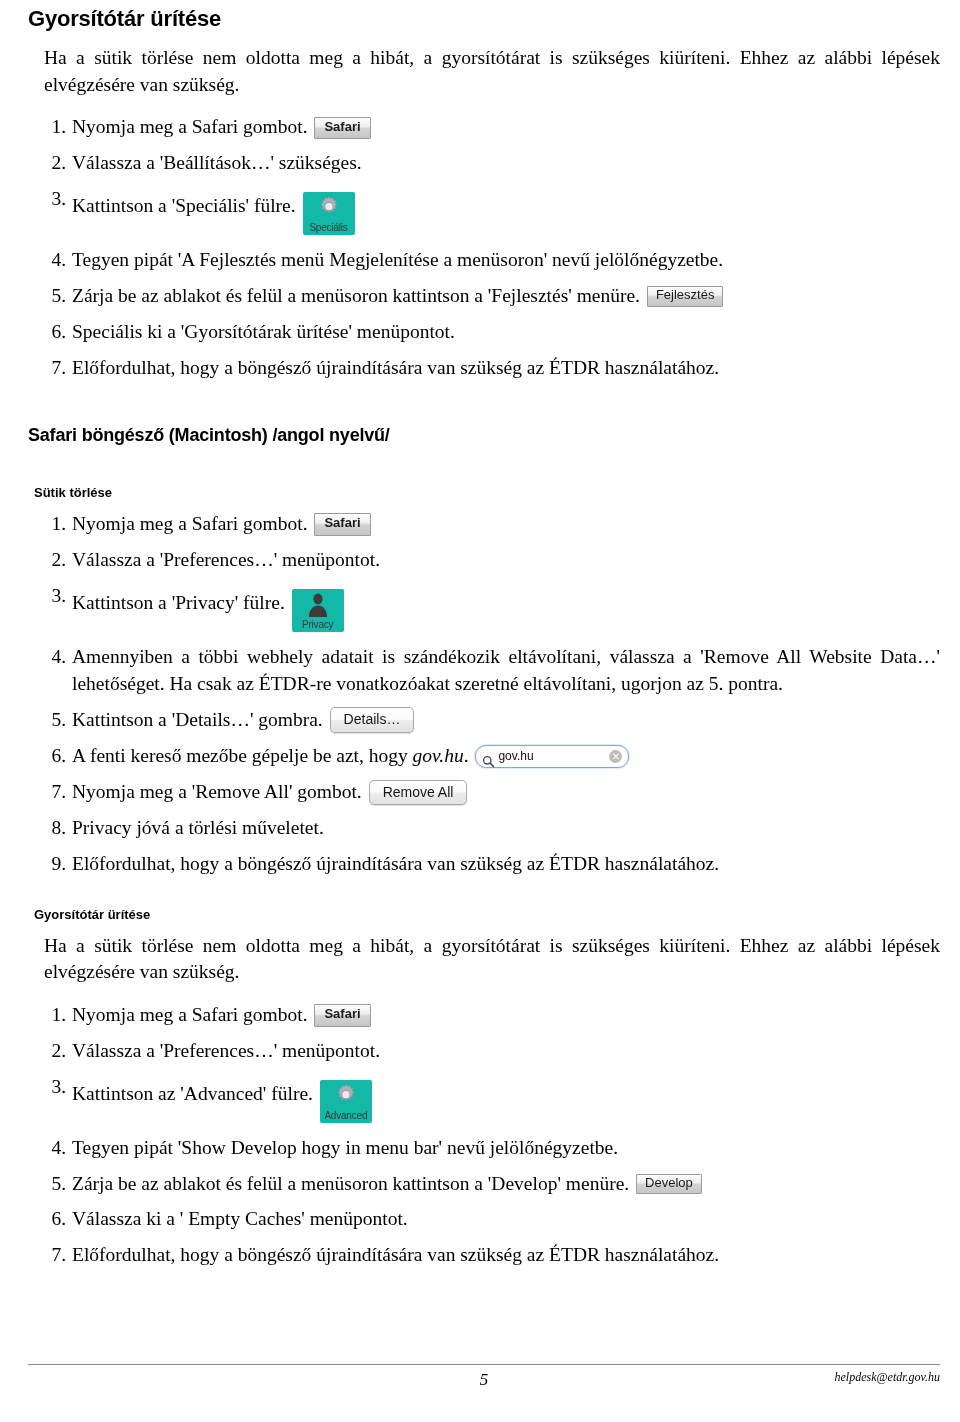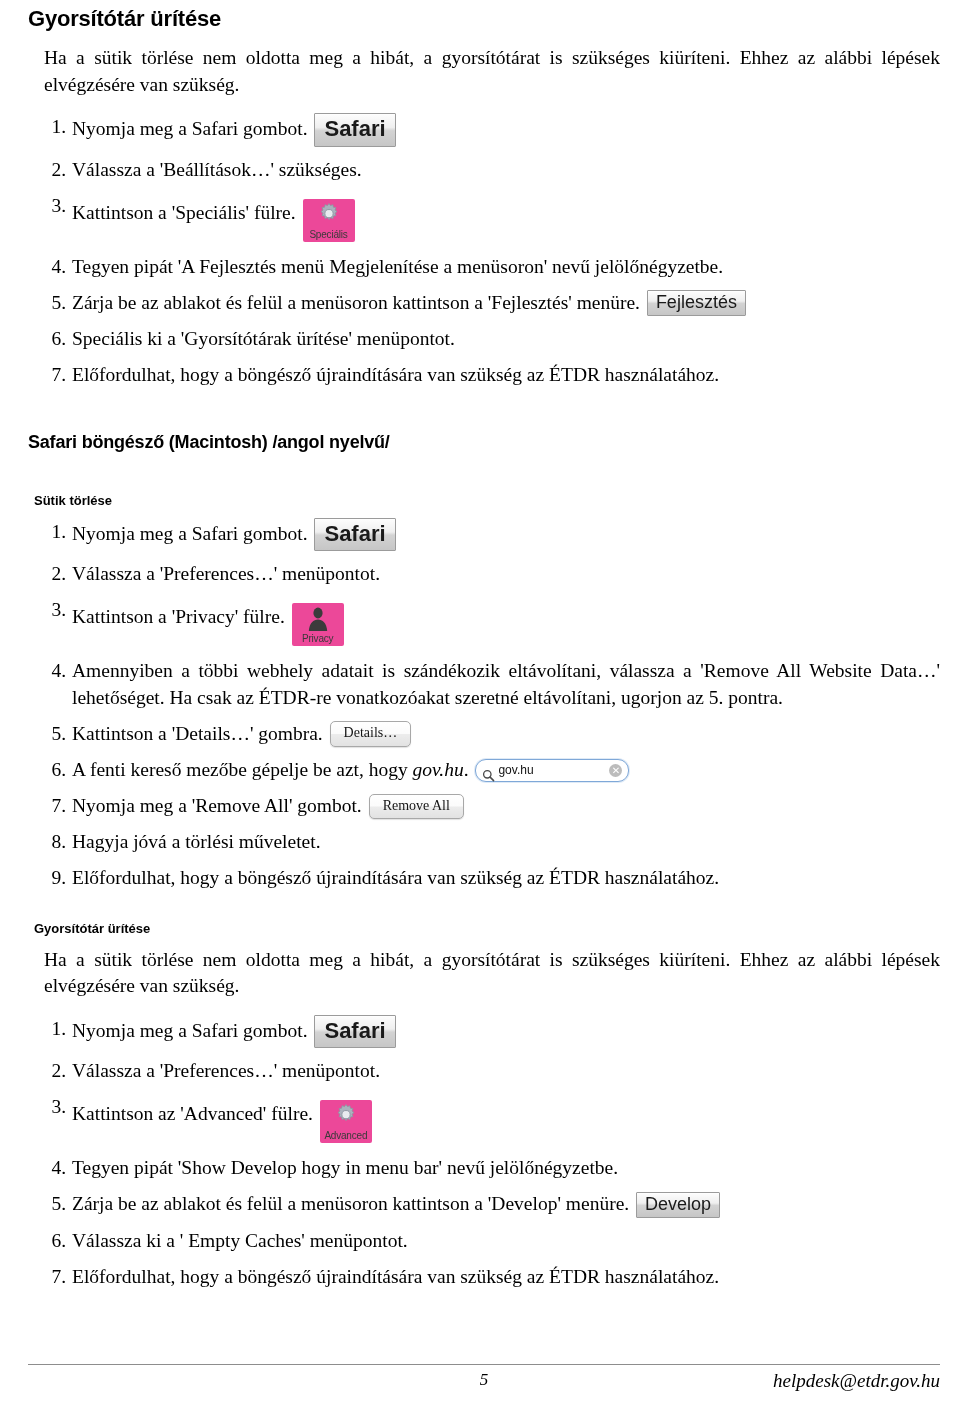--- a/index.html
+++ b/index.html
@@ -94,59 +94,59 @@
   
   .menuchip {
     display: inline-block;
     vertical-align: middle;
     background: linear-gradient(to bottom, #fdfdfd 0%, #efefef 42%, #d3d3d3 52%, #c6c6c6 100%);
     border: 1px solid #9b9b9b;
     border-radius: 1px;
     padding: 1px 9px 3px 9px;
     font-family: "Liberation Sans", "DejaVu Sans", sans-serif;
     font-weight: bold;
-    font-size: 22px;
+    font-size: 13px;
     color: #1a1a1a;
     line-height: 1.25;
     margin: 0 2px;
     position: relative;
     top: -1px;
     box-shadow: 0 1px 0 rgba(255,255,255,0.6) inset;
   }
   .menuchip.light {
     font-weight: normal;
-    font-size: 18px;
+    font-size: 13px;
     padding: 0px 8px 2px 8px;
   }
 
   
   .pushbtn {
     display: inline-block;
     vertical-align: middle;
     background: linear-gradient(to bottom, #ffffff 0%, #fbfbfb 48%, #ececec 52%, #e2e2e2 100%);
     border: 1px solid #a8a8a8;
     border-radius: 5px;
     padding: 3px 13px 4px 13px;
-    font-family: Liberation Serif, serif;
+    font-family: Liberation Sans, sans-serif;
     font-size: 14px;
     color: #151515;
     line-height: 1.2;
     margin: 0 2px;
     position: relative;
     top: -1px;
     box-shadow: 0 1px 1px rgba(0,0,0,0.12);
   }
 
   
   .preficon {
     display: inline-block;
     vertical-align: middle;
     width: 52px;
     text-align: center;
-    background: #ec4899;
+    background: #14b8a6;
     border-radius: 2px;
     padding: 2px 0 1px 0;
     margin: 0 2px;
     position: relative;
     top: 6px;
   }
   .preficon .glyph {
     display: block;
     height: 28px;
     line-height: 28px;
@@ -227,21 +227,21 @@
     right: 0;
     top: 5px;
     text-align: center;
     font-size: 17px;
     font-style: italic;
   }
   .footer .contact {
     position: absolute;
     right: 0;
     top: 5px;
-    font-size: 19px;
+    font-size: 12px;
     font-style: italic;
   }
   .spacer-lg { height: 34px; }
   .spacer-md { height: 20px; }
 </style>
 </head>
 <body>
 
 <div class="page">
   <div class="content">
@@ -331,21 +331,21 @@
           </span>
           <span class="qtext">gov.hu</span>
           <span class="clear">✕</span>
         </span>
       </li>
       <li>
         <span class="txt">Nyomja meg a 'Remove All' gombot.</span>
         <span class="pushbtn">Remove All</span>
       </li>
       <li>
-        <span class="txt">Hagyja jóvá a törlési műveletet.</span>
+        <span class="txt">Privacy jóvá a törlési műveletet.</span>
       </li>
       <li>
         <span class="txt">Előfordulhat, hogy a böngésző újraindítására van szükség az ÉTDR használatához.</span>
       </li>
     </ol>
 
     <div class="spacer-md"></div>
 
     <h3 class="sub-title indent">Gyorsítótár ürítése</h3>
 

